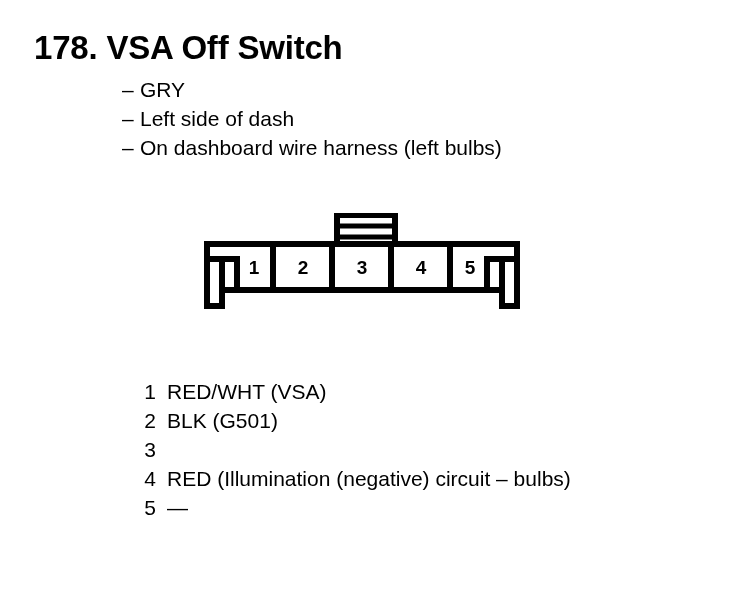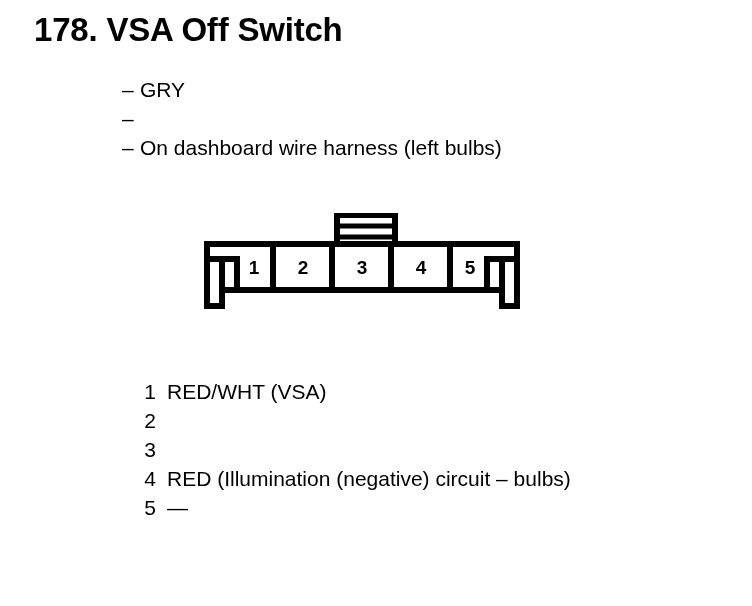--- a/index.html
+++ b/index.html
@@ -13,21 +13,21 @@
     font-family: "Liberation Sans", sans-serif;
     color: #000000;
     position: relative;
     overflow: hidden;
   }
 
   
   .page-title {
     position: absolute;
     left: 34px;
-    top: 13px;
+    top: 31px;
     font-size: 33px;
     font-weight: bold;
     letter-spacing: -0.2px;
     white-space: nowrap;
     line-height: 1;
   }
 
   
   .attr-list {
     position: absolute;
@@ -97,20 +97,21 @@
 
 <div class="page-title">178. VSA Off Switch</div>
 
 <div class="attr-list">
   <div class="attr-row">
     <span class="attr-dash">–</span>
     <span class="attr-text">GRY</span>
   </div>
   <div class="attr-row">
     <span class="attr-dash">–</span>
+    <span class="attr-text">Left side of dash</span>
   </div>
   <div class="attr-row">
     <span class="attr-dash">–</span>
     <span class="attr-text">On dashboard wire harness (left bulbs)</span>
   </div>
 </div>
 
 <div class="connector">
   <svg width="330" height="110" viewBox="0 0 330 110" xmlns="http://www.w3.org/2000/svg">
 
@@ -157,20 +158,21 @@
   </svg>
 </div>
 
 <div class="legend">
   <div class="legend-row">
     <span class="legend-num">1</span>
     <span class="legend-desc">RED/WHT (VSA)</span>
   </div>
   <div class="legend-row">
     <span class="legend-num">2</span>
+    <span class="legend-desc">BLK (G501)</span>
   </div>
   <div class="legend-row">
     <span class="legend-num">3</span>
   </div>
   <div class="legend-row">
     <span class="legend-num">4</span>
     <span class="legend-desc">RED (Illumination (negative) circuit – bulbs)</span>
   </div>
   <div class="legend-row">
     <span class="legend-num">5</span>

